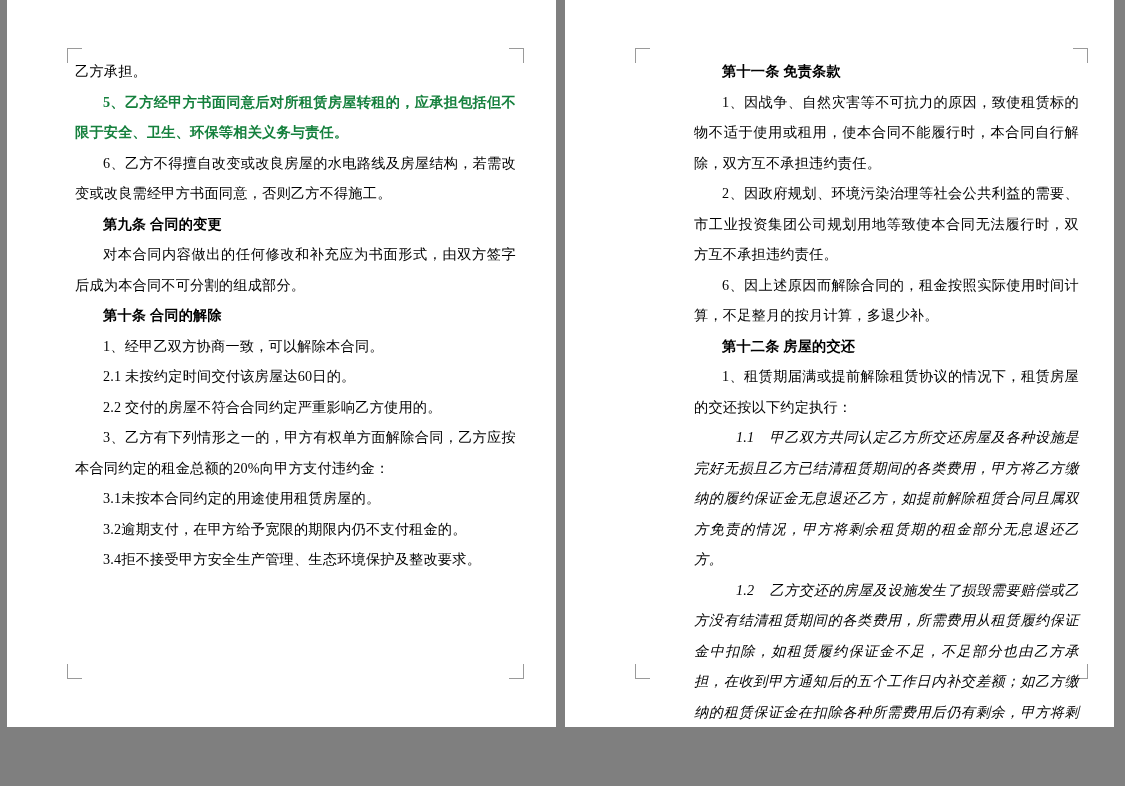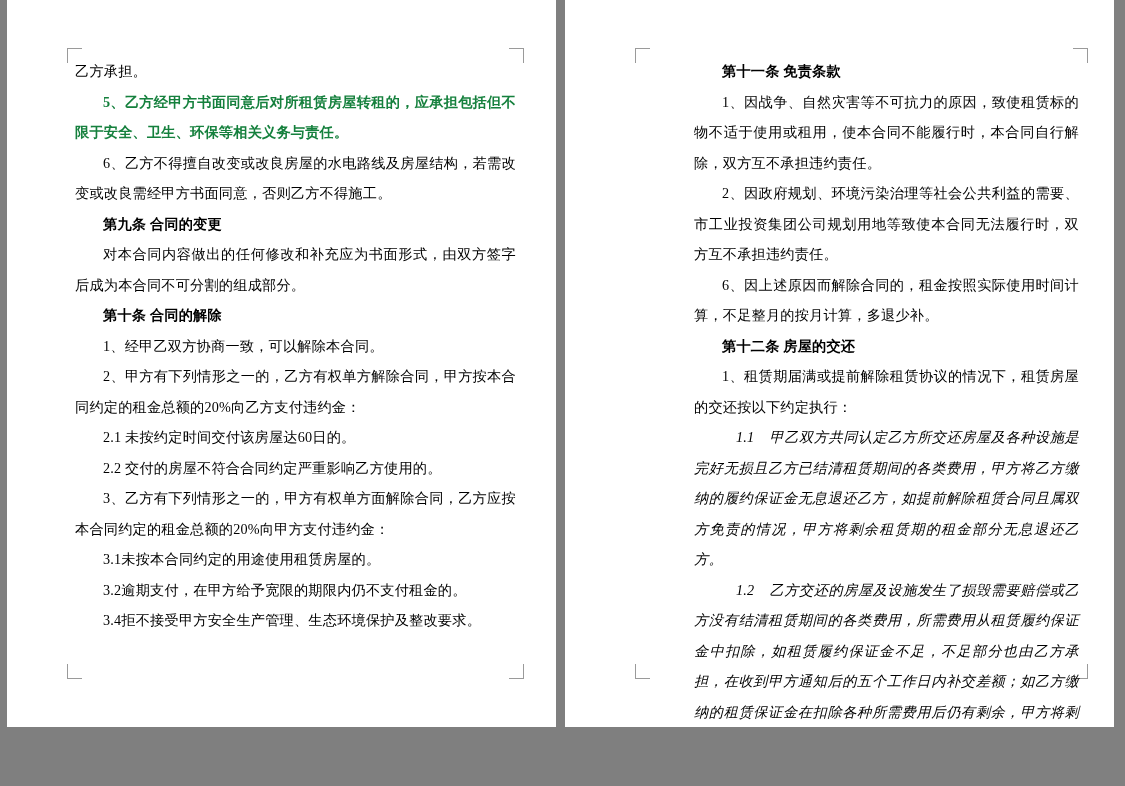--- a/index.html
+++ b/index.html
@@ -93,21 +93,20 @@
     <div class="crop br" style="right:32px; bottom:48px;"></div>
 
     <div class="text-body">
       <p class="ind0">乙方承担。</p>
       <p class="red">5、乙方经甲方书面同意后对所租赁房屋转租的，应承担包括但不限于安全、卫生、环保等相关义务与责任。</p>
       <p class="ind1">6、乙方不得擅自改变或改良房屋的水电路线及房屋结构，若需改变或改良需经甲方书面同意，否则乙方不得施工。</p>
       <p class="heading">第九条  合同的变更</p>
       <p class="ind1">对本合同内容做出的任何修改和补充应为书面形式，由双方签字后成为本合同不可分割的组成部分。</p>
       <p class="heading">第十条  合同的解除</p>
       <p class="ind1">1、经甲乙双方协商一致，可以解除本合同。</p>
-      <p class="ind1">2、甲方有下列情形之一的，乙方有权单方解除合同，甲方按本合同约定的租金总额的20%向乙方支付违约金：</p>
       <p class="ind1">2.1 未按约定时间交付该房屋达60日的。</p>
       <p class="ind1">2.2 交付的房屋不符合合同约定严重影响乙方使用的。</p>
       <p class="ind1">3、乙方有下列情形之一的，甲方有权单方面解除合同，乙方应按本合同约定的租金总额的20%向甲方支付违约金：</p>
       <p class="ind1">3.1未按本合同约定的用途使用租赁房屋的。</p>
       <p class="ind1">3.2逾期支付，在甲方给予宽限的期限内仍不支付租金的。</p>
       <p class="ind1">3.4拒不接受甲方安全生产管理、生态环境保护及整改要求。</p>
     </div>
   </div>
 
   <div class="page page-right">

